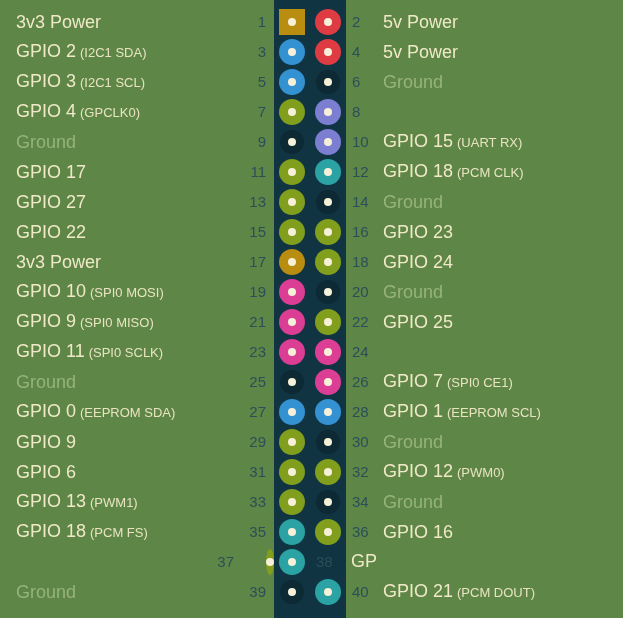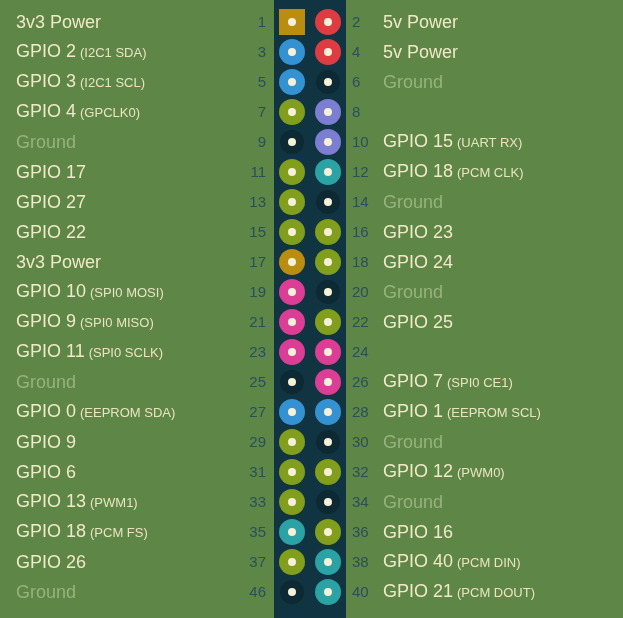--- a/index.html
+++ b/index.html
@@ -410,40 +410,39 @@
     <div class="pin-cell">
           <span class="pin" style="background: rgb(129, 158, 29);">
             <span class="dot"></span>
           </span>
         </div>
     <div class="cell num num-r">36</div>
     <div class="cell label-r"><span class="lbl">GPIO 16</span></div>
   </div>
 
   <div class="row">
-    <div class="cell label-l"><span class="lbl">GPIO 26</span></div>
     <div class="cell num num-l">37</div>
     <div class="cell"></div>
     <div class="pin-cell">
           <span class="pin" style="background: rgb(129, 158, 29);">
             <span class="dot"></span>
           </span>
         </div>
     <div class="pin-cell">
           <span class="pin" style="background: rgb(43, 162, 164);">
             <span class="dot"></span>
           </span>
         </div>
     <div class="cell num num-r">38</div>
     <div class="cell label-r"><span class="lbl">GPIO 40</span><span class="sub">(PCM DIN)</span></div>
   </div>
 
   <div class="row">
     <div class="cell label-l"><span class="lbl is-ground">Ground</span></div>
-    <div class="cell num num-l">46</div>
+    <div class="cell num num-l">39</div>
     <div class="cell"></div>
     <div class="pin-cell">
           <span class="pin pin--ground" style="background: rgb(12, 41, 52);">
             <span class="dot"></span>
           </span>
         </div>
     <div class="pin-cell">
           <span class="pin" style="background: rgb(43, 162, 164);">
             <span class="dot"></span>
           </span>

